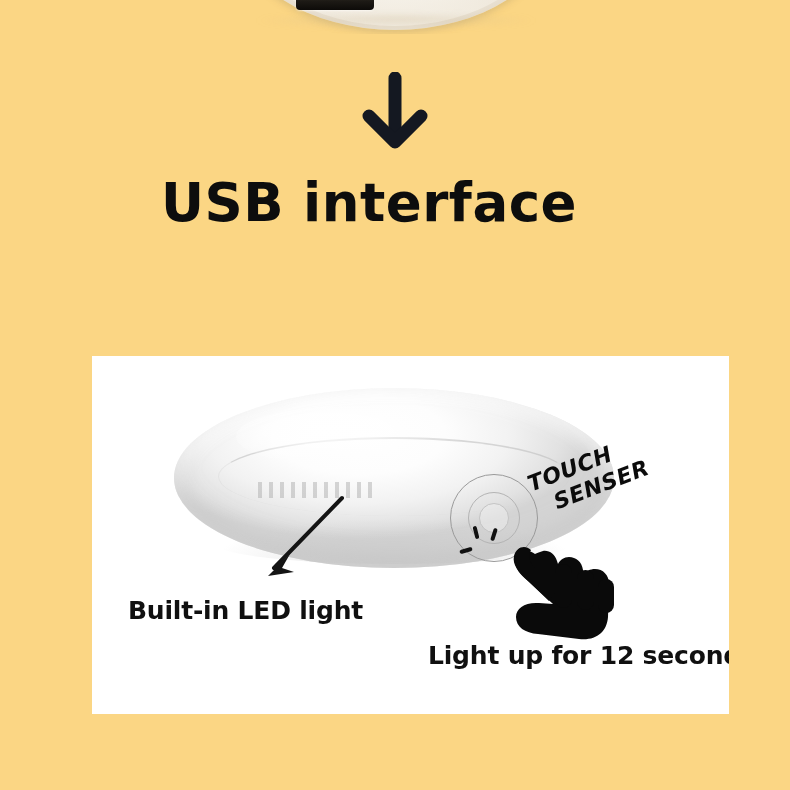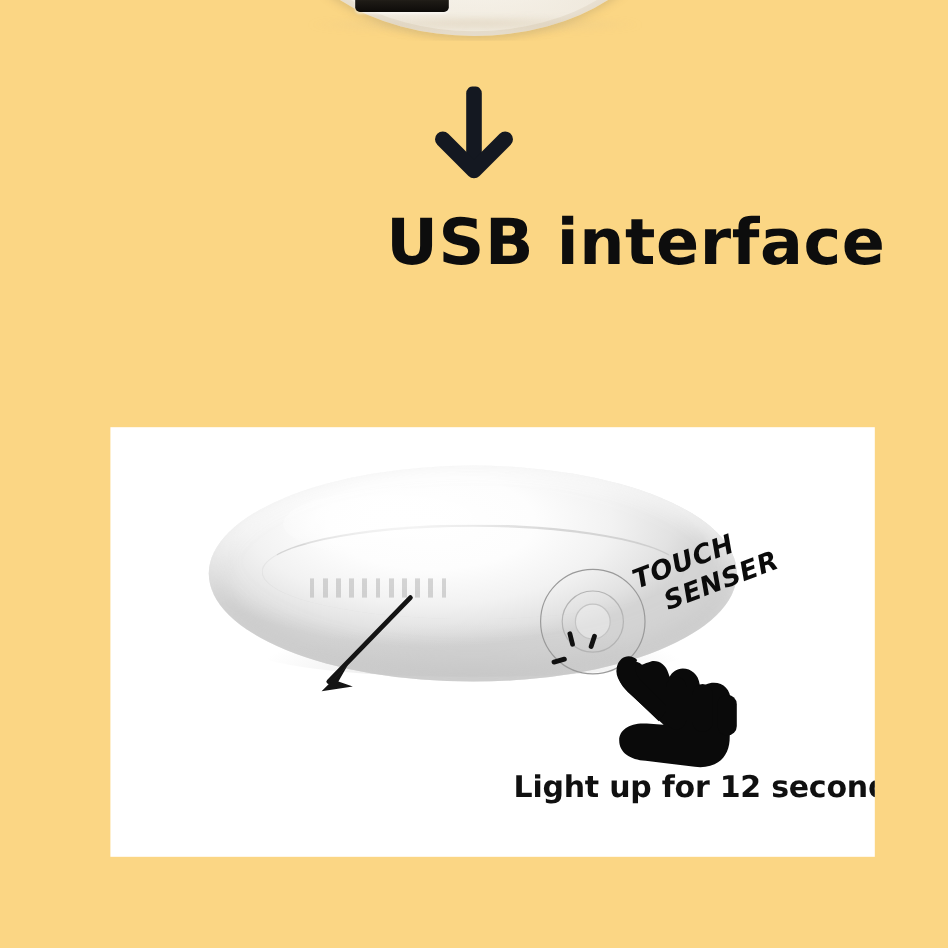--- a/index.html
+++ b/index.html
@@ -74,21 +74,21 @@
     width: 68px;
     height: 82px;
   }
 
   
   .usb-heading {
     position: absolute;
     left: 0;
     top: 172px;
     width: 738px;
-    text-align: right;
+    text-align: center;
     font-size: 53px;
     font-weight: bold;
     letter-spacing: 0.5px;
     color: #0d0d0d;
     font-family: "DejaVu Sans", sans-serif;
   }
 
   
   .feature-panel {
     position: absolute;
@@ -303,15 +303,16 @@
       <rect x="82" y="46" width="17" height="40" rx="8.5"></rect>
       <rect x="103" y="55" width="16" height="34" rx="8"></rect>
     </g>
   </svg>
 
   <svg class="led-arrow" viewBox="0 0 98 92">
     <path d="M90 6 L22 76" stroke="#141414" stroke-width="4" stroke-linecap="round" fill="none"></path>
     <path d="M16 84 L38 62 L30 76 L42 80 Z" fill="#141414"></path>
   </svg>
 
+  <div class="caption-led">Built-in LED light</div>
   <div class="caption-duration">Light up for 12 seconds</div>
 
 </div>
 
 </body></html>

